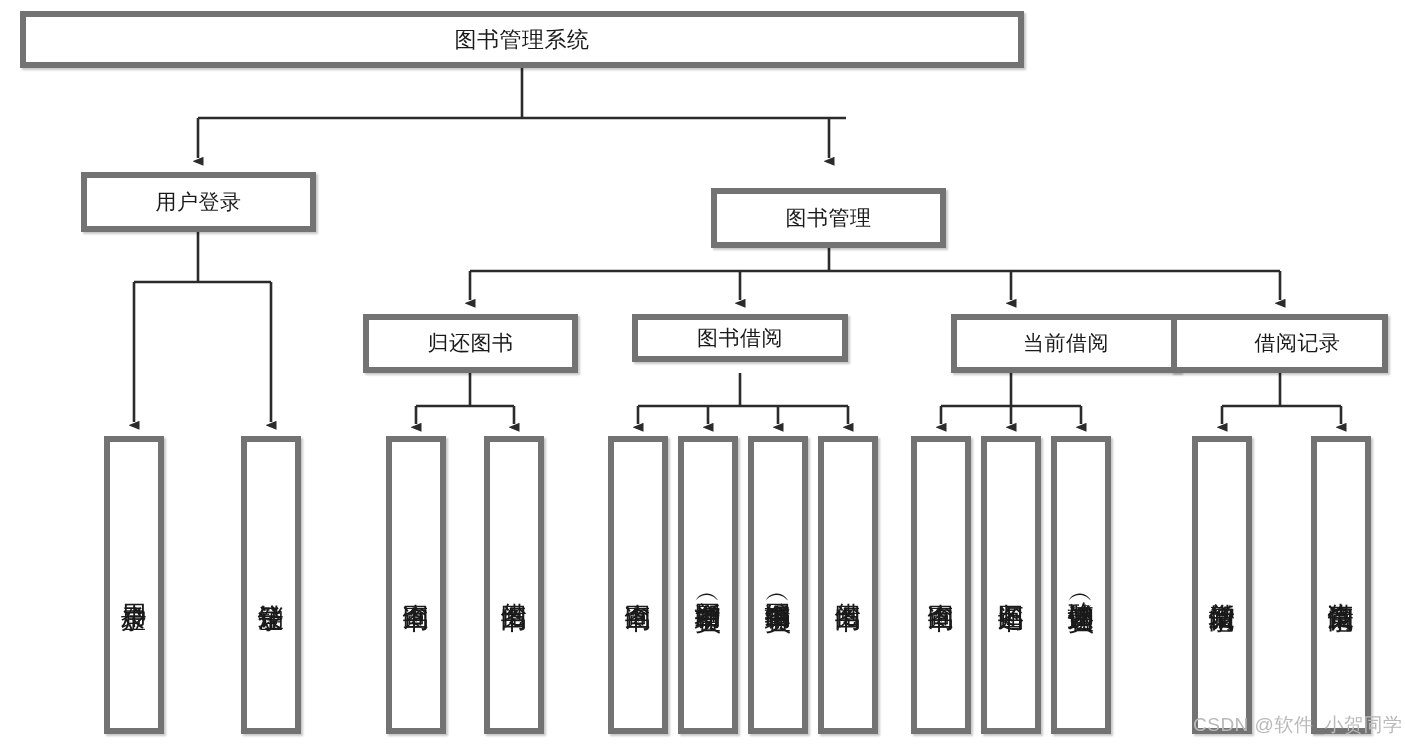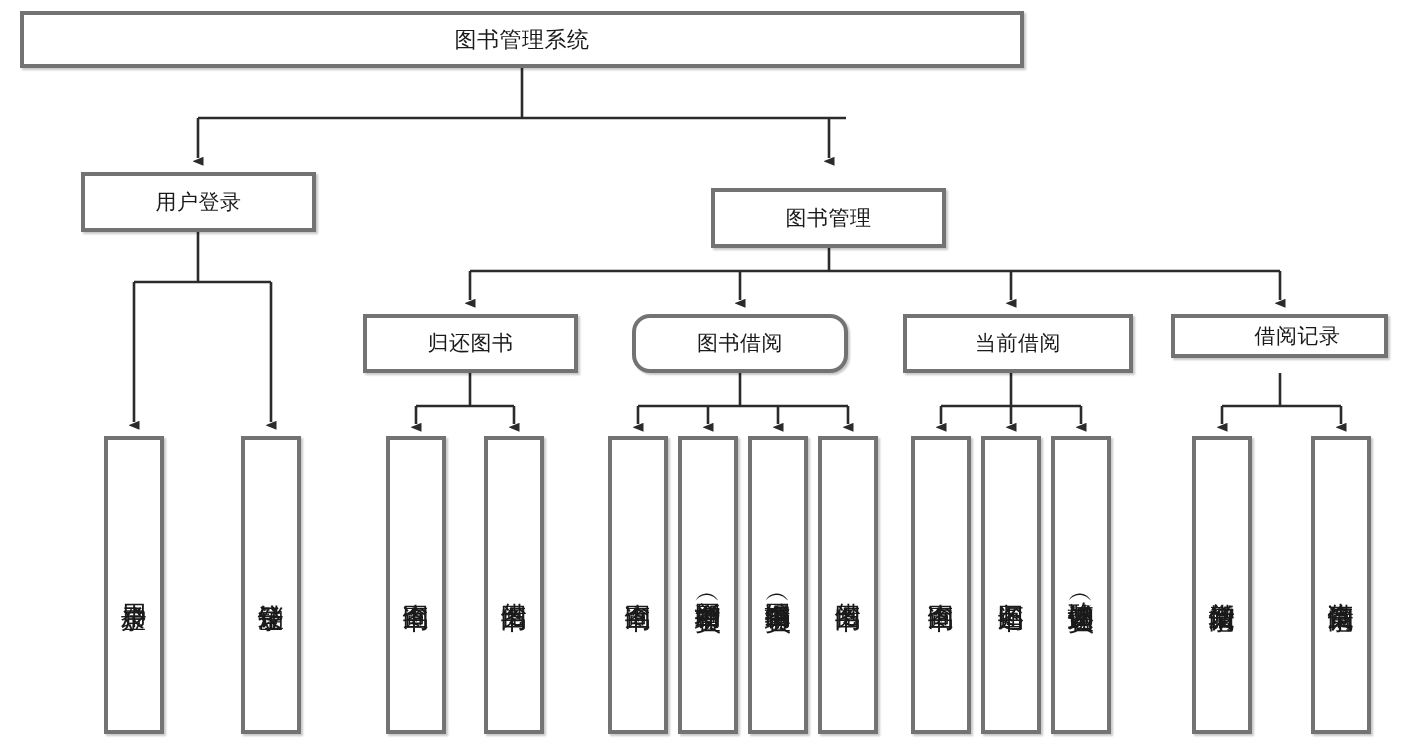--- a/index.html
+++ b/index.html
@@ -22,21 +22,21 @@
     left: 0;
     top: 0;
     width: 1405px;
     height: 747px;
     pointer-events: none;
   }
   .node {
     position: absolute;
     box-sizing: border-box;
     background: #ffffff;
-    border: 4px solid #737373;
+    border: 6px solid #737373;
     box-shadow: 2px 2px 2px rgba(0,0,0,0.22);
     display: flex;
     align-items: center;
     justify-content: center;
     color: #1a1a1a;
   }
   .node .label {
     display: block;
     text-align: center;
     line-height: 1.06;
@@ -132,27 +132,27 @@
   <div class="node horiz" style="left:81px; top:172px; width:235px; height:60px;">
     <span class="label">用户登录</span>
   </div>
   <div class="node horiz" style="left:711px; top:188px; width:235px; height:60px;">
     <span class="label">图书管理</span>
   </div>
 
   <div class="node horiz" style="left:363px; top:314px; width:215px; height:59px;">
     <span class="label">归还图书</span>
   </div>
-  <div class="node horiz" style="left:632px; top:314px; width:216px; height:59px;border-radius:18px;">
+  <div class="node horiz" style="left:632px; top:314px; width:216px; height:48px;">
     <span class="label">图书借阅</span>
   </div>
-  <div class="node horiz" style="left:903px; top:314px; width:230px; height:59px;">
+  <div class="node horiz" style="left:951px; top:314px; width:230px; height:59px;">
     <span class="label">当前借阅</span>
   </div>
-  <div class="node horiz" style="left:1171px; top:314px; width:217px; height:44px;padding-left:36px;">
+  <div class="node horiz" style="left:1171px; top:314px; width:217px; height:59px;padding-left:36px;">
     <span class="label">借阅记录</span>
   </div>
 
   <div class="node vert" style="left:104px; top:436px; width:60px; height:298px;">
     <span class="label">用户登录</span>
   </div>
   <div class="node vert" style="left:241px; top:436px; width:60px; height:298px;">
     <span class="label">注销登录</span>
   </div>
 
@@ -186,14 +186,15 @@
     <span class="label">确认归还（管理员）</span>
   </div>
 
   <div class="node vert" style="left:1192px; top:436px; width:60px; height:298px;">
     <span class="label">新增借阅记录</span>
   </div>
   <div class="node vert" style="left:1311px; top:436px; width:60px; height:298px;">
     <span class="label">查询借阅记录</span>
   </div>
 
+  <div class="watermark" style="left:1193px; top:712px;">CSDN @软件_小贺同学</div>
 
 </div>
 
 </body></html>

